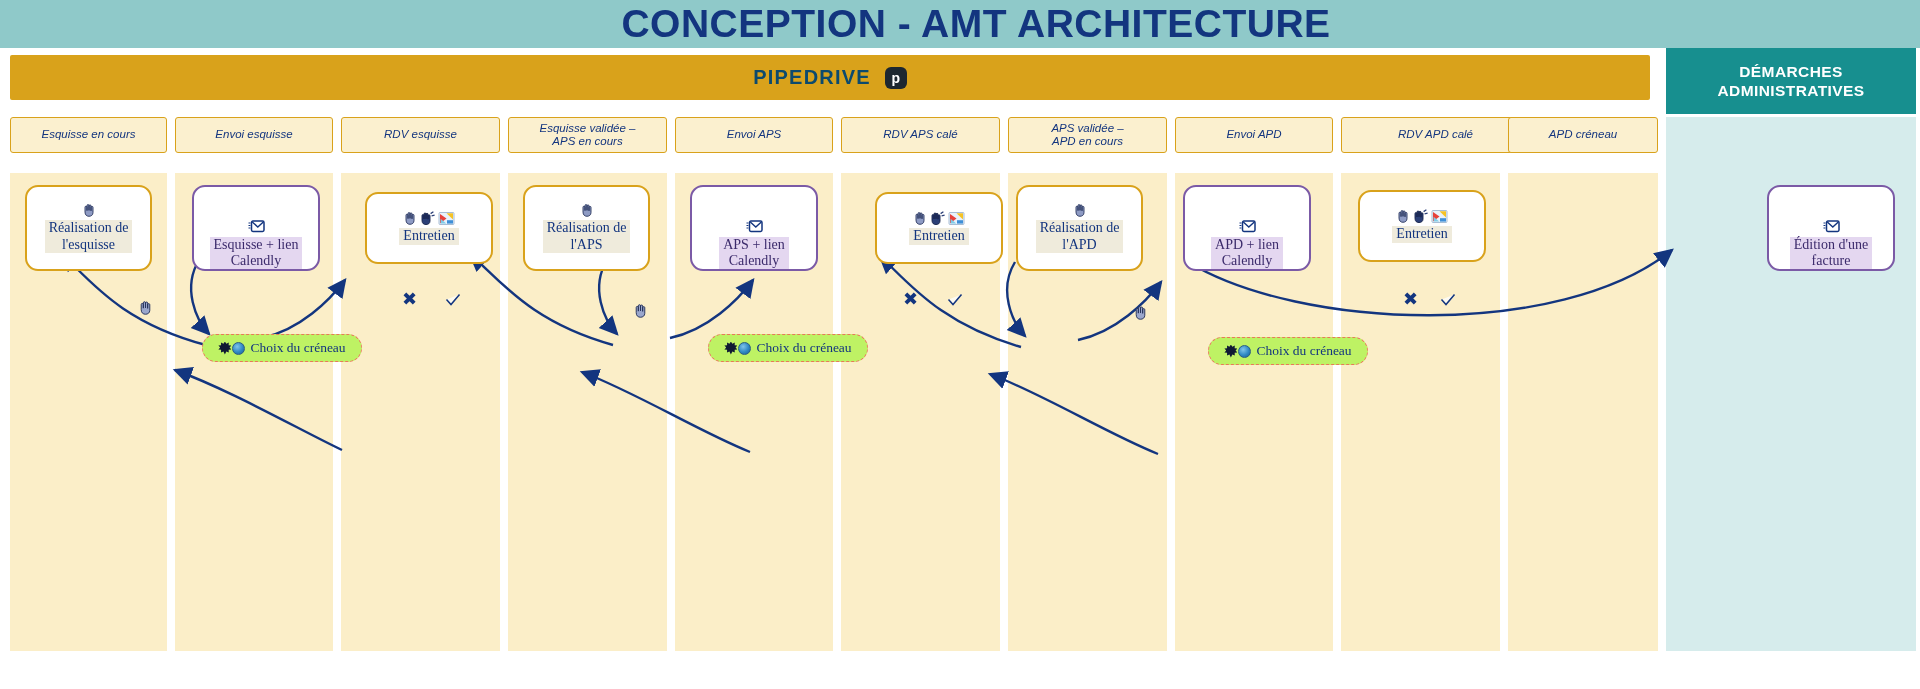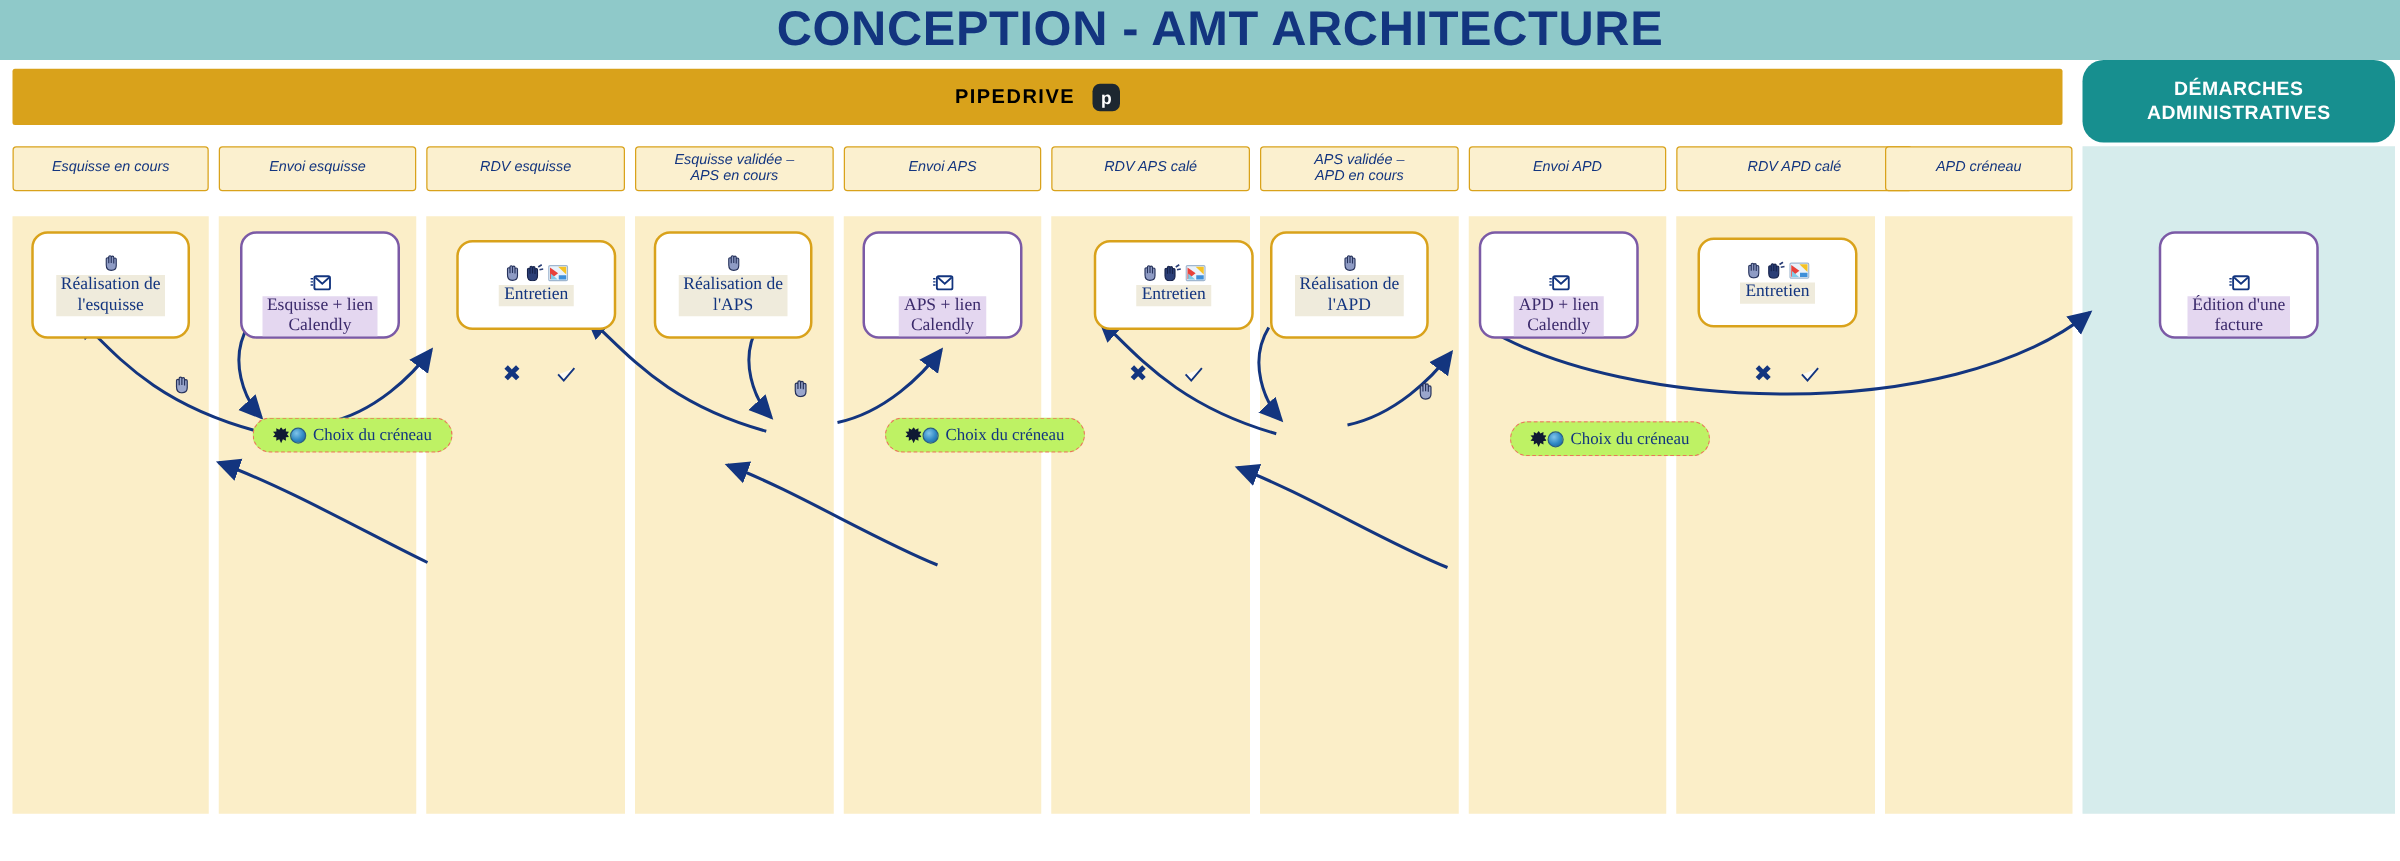--- a/index.html
+++ b/index.html
@@ -36,40 +36,39 @@
   
   #pipedrive-bar {
     position: absolute; left: 10px; top: 55px;
     width: 1640px; height: 45px;
     background: #d9a21b;
     border-radius: 2px;
     display: flex; align-items: center; justify-content: center;
     gap: 14px;
   }
   #pipedrive-label {
-    font-size: 16px; font-weight: bold; letter-spacing: 1.2px;
-    color: #000000;
+    font-size: 20px; font-weight: bold; letter-spacing: 1.2px;
+    color: #0c4a6e;
   }
   #pipedrive-logo {
     width: 22px; height: 22px;
     background: #1d2730;
     border-radius: 6px;
     display: flex; align-items: center; justify-content: center;
     color: #ffffff; font-size: 14px; font-weight: bold;
     line-height: 1;
   }
 
   
   #demarches-bar {
     position: absolute; left: 1666px; top: 48px;
     width: 250px; height: 66px;
     background: #178f8f;
     display: flex; align-items: center; justify-content: center;
     text-align: center;
-    border-radius: 17px;
   }
   #demarches-label {
     color: #ffffff; font-size: 15.5px; font-weight: bold;
     line-height: 1.25; letter-spacing: 0.4px;
   }
 
   
   .stage-head {
     position: absolute;
     top: 117px; height: 36px;
@@ -401,21 +400,21 @@
           <span><svg width="17" height="15" viewBox="0 0 17 15">
               <rect x="1" y="1.5" width="15" height="12" rx="1" fill="#e9f2fb" stroke="#9fb6cf" stroke-width="0.9"></rect>
               <path d="M2,12.5 L2,3 L8.5,7.5 z" fill="#e8413a"></path>
               <path d="M8.5,2.3 L15,2.3 L15,8.5 z" fill="#f5c225"></path>
               <path d="M9,9.2 L15,9.2 L15,12.6 L9,12.6 z" fill="#3f8fd8"></path>
               <path d="M2.6,7.8 L8.2,12.6 L2.6,12.6 z" fill="#7fcbe8"></path>
             </svg></span>
         </div>
         <div class="card-label">Entretien</div>
       </div>
-      <div class="card card-purple" style="left: 1727px; top: 185px; width: 128px; height: 86px;">
+      <div class="card card-purple" style="left: 1767px; top: 185px; width: 128px; height: 86px;">
         <div class="card-icons">
           <span><svg width="17" height="13" viewBox="0 0 17 13">
               <rect x="3.5" y="1" width="12.5" height="10.5" rx="1.4" fill="#fff" stroke="#13357f" stroke-width="1.5"></rect>
               <path d="M4.3,2 L9.8,7 L15.3,2" fill="none" stroke="#13357f" stroke-width="1.4"></path>
               <path d="M0.5,3 H2.4 M0.5,5.5 H2.4 M0.5,8 H2.4" stroke="#13357f" stroke-width="1.1"></path>
             </svg></span>
         </div>
         <div class="card-label">Édition d'une<br>facture</div>
       </div>
     </div>

